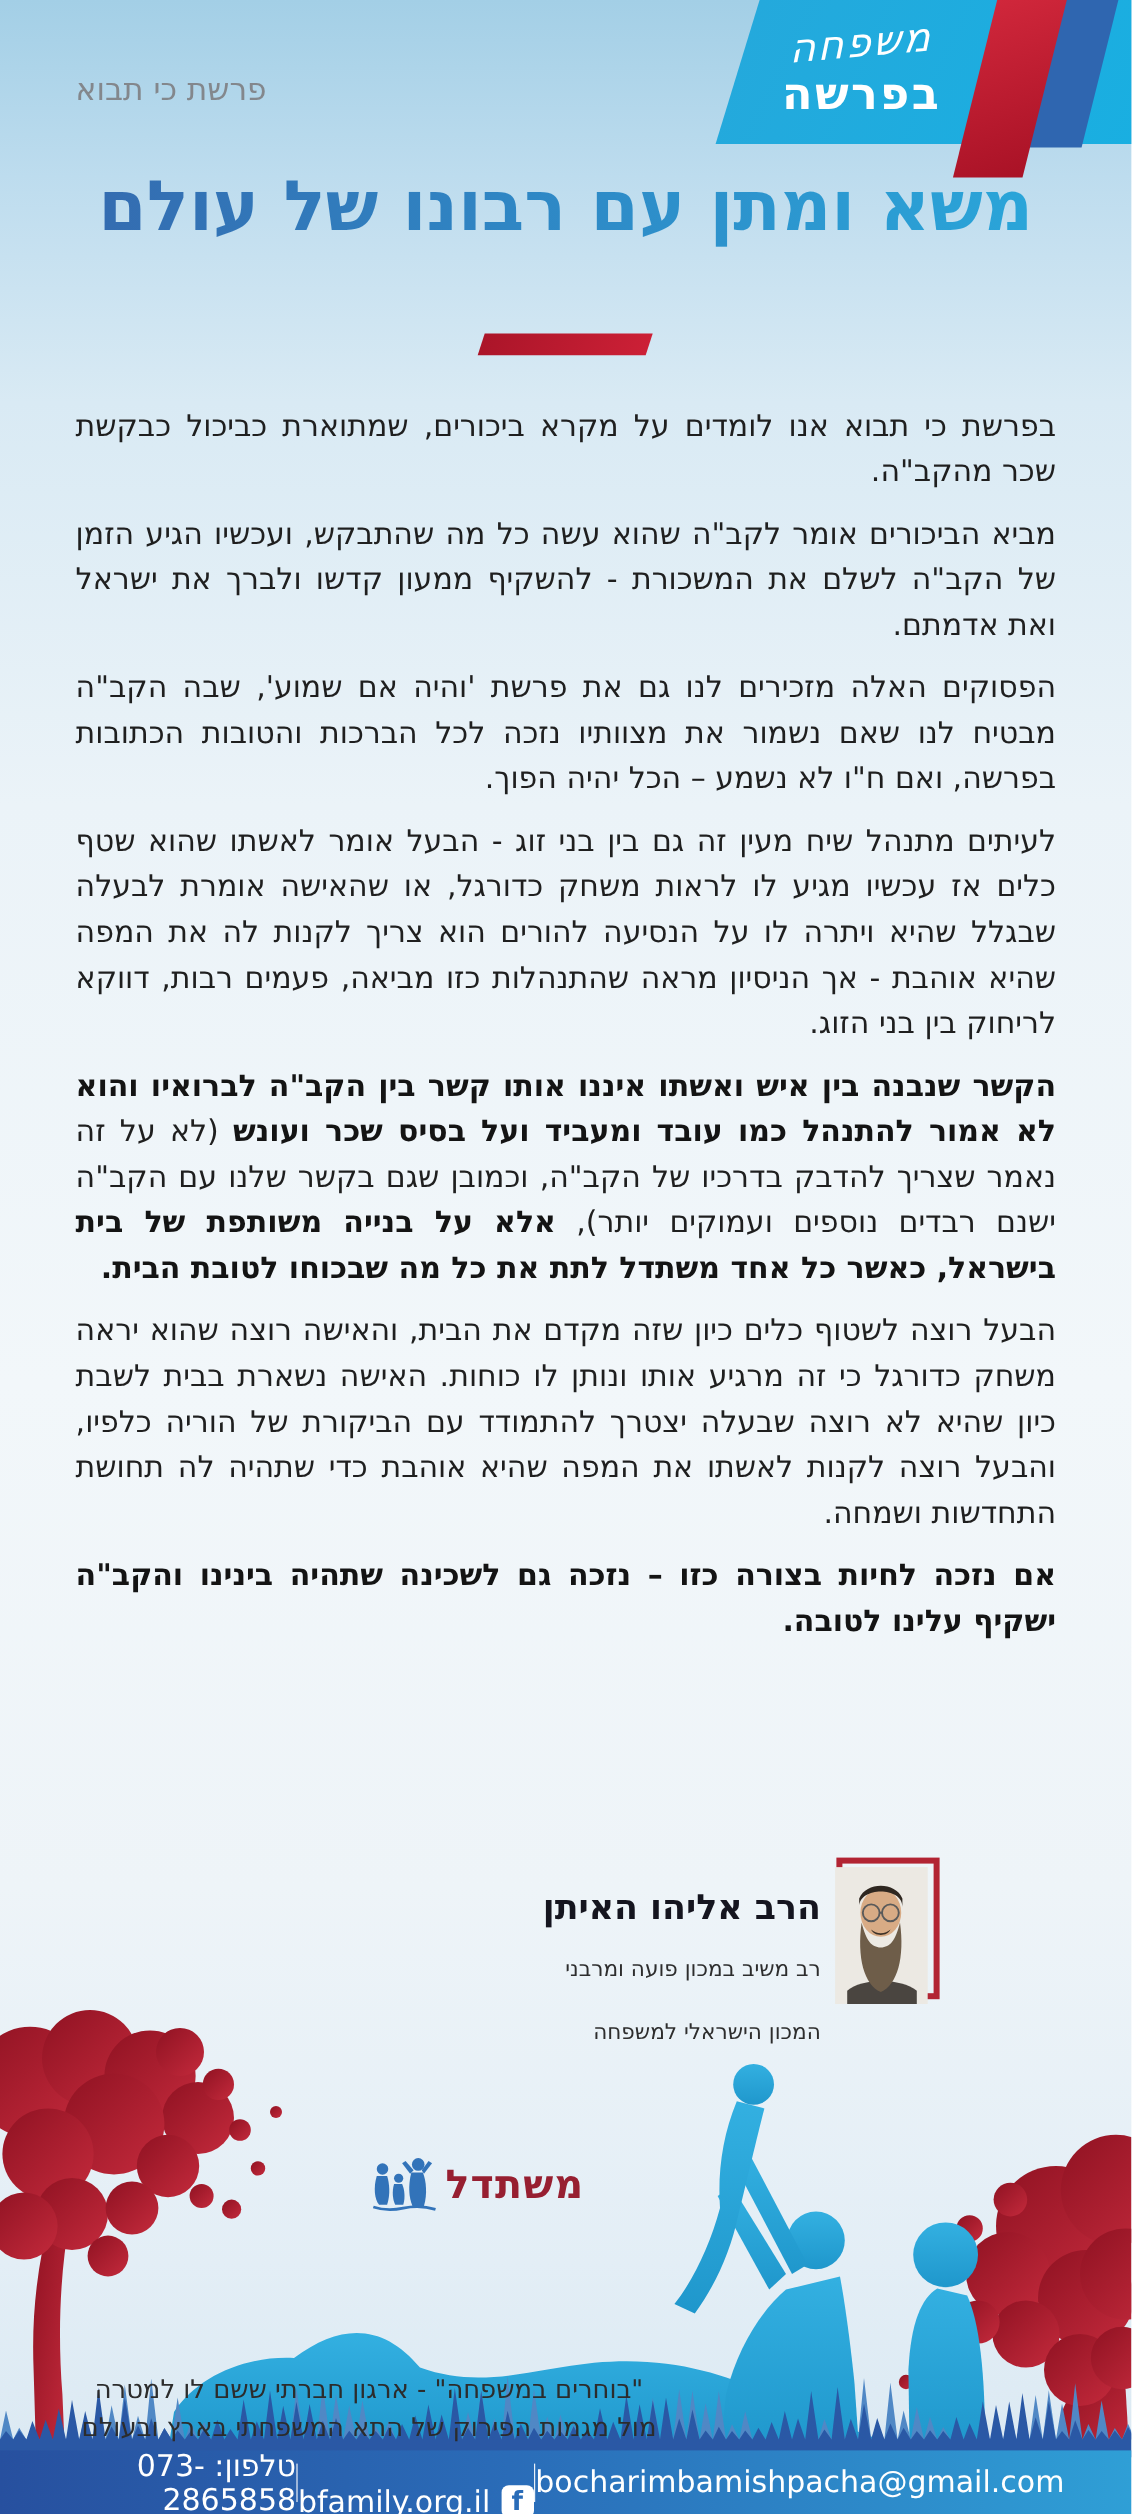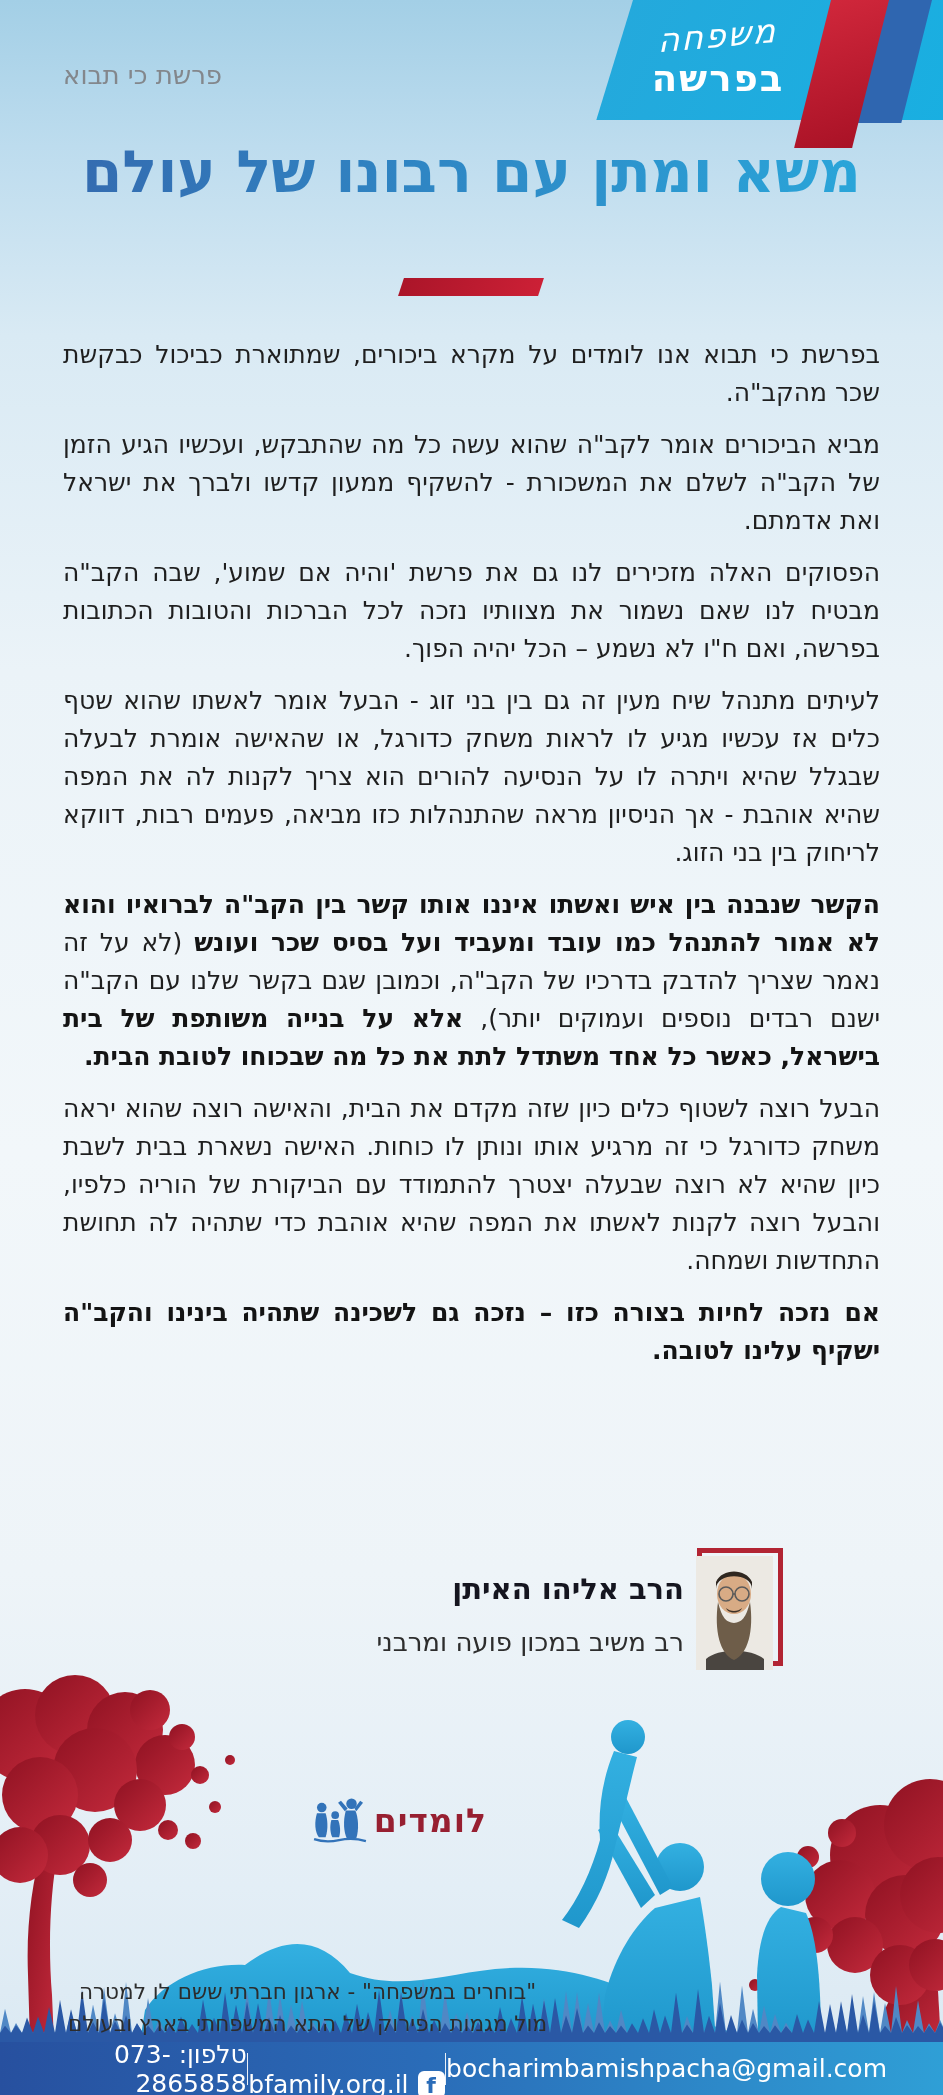--- a/index.html
+++ b/index.html
@@ -29,21 +29,21 @@
   
   .article{position:absolute;left:63px;top:336px;width:817px;direction:rtl;
     font-size:25px;line-height:38px;color:#1f1f1f;text-align:justify;}
   .article p{margin:0 0 14px 0;}
   .seg-b{font-weight:700;color:#141414;}
   
   .photo-frame{position:absolute;right:160px;top:1548px;width:86px;height:118px;border:5px solid #b22433;box-sizing:border-box;}
   .photo{position:absolute;right:170px;top:1556px;width:77px;height:114px;overflow:hidden;background:#ece9e3;}
   .author-text{position:absolute;right:259px;top:1572px;width:420px;text-align:right;direction:rtl;}
   .author-name{font-size:29px;font-weight:700;color:#15151f;margin-bottom:6px;}
-  .author-role{font-size:26px;color:#2d2d2d;line-height:32px;margin-top:20px;}
+  .author-role{font-size:18px;color:#2d2d2d;line-height:32px;margin-top:20px;}
   
   .org-logo{position:absolute;right:456px;top:1796px;direction:rtl;text-align:left;}
   .org-row1{display:flex;align-items:center;gap:6px;direction:rtl;justify-content:flex-start;}
   .org-w1{font-size:33px;font-weight:700;color:#971f31;letter-spacing:1px;}
   .org-w2{font-size:40px;font-weight:700;color:#2ba7d9;letter-spacing:1px;margin-top:-4px;}
   .org-about{position:absolute;left:55px;top:1886px;width:505px;direction:rtl;text-align:center;
     font-size:21.5px;line-height:32px;color:#2c2c2c;}
   
   .illus{position:absolute;left:0;top:1595px;width:943px;height:447px;}
   .grass{position:absolute;left:0;top:1978px;width:943px;height:70px;}
@@ -98,20 +98,21 @@
       <circle cx="30" cy="38" r="7" fill="none" stroke="#5a5a5a" stroke-width="1.6"></circle>
       <circle cx="46" cy="38" r="7" fill="none" stroke="#5a5a5a" stroke-width="1.6"></circle>
       <line x1="37" y1="38" x2="39" y2="38" stroke="#5a5a5a" stroke-width="1.6"></line>
       <path d="M22,46 C18,75 24,98 38,104 C52,98 58,75 54,46 C50,62 46,66 38,67 C30,66 26,62 22,46 Z" fill="#6e5d49"></path>
       <path d="M30,52 C34,56 42,56 46,52 C44,58 32,58 30,52 Z" fill="#3c3127"></path>
     </svg>
   </div>
   <div class="author-text">
     <div class="author-name">הרב אליהו האיתן</div>
     <div class="author-role">רב משיב במכון פועה ומרבני</div>
+    <div class="author-role">המכון הישראלי למשפחה</div>
   </div>
 
   <svg class="illus" viewBox="0 0 943 447">
     <defs>
       <linearGradient id="gblue" x1="0" y1="0" x2="0" y2="1">
         <stop offset="0" stop-color="#33b0e1"></stop>
           <stop offset="1" stop-color="#1f97cc"></stop>
       </linearGradient>
       <linearGradient id="gred" x1="0" y1="0" x2="1" y2="1">
         <stop offset="0" stop-color="#8f1222"></stop>
@@ -168,21 +169,21 @@
       <path d="M641,313 L598,235 L610,227 L655,300 Z"></path>
       <circle cx="628" cy="142" r="17"></circle>
       <path d="M614,156 C602,185 598,215 600,245 C592,275 578,305 562,325 L579,333 C597,308 609,280 615,252 C623,220 631,185 637,162 Z"></path>
       <circle cx="788" cy="284" r="27"></circle>
       <path d="M758,447 L757,380 C759,340 768,320 781,312 L806,318 C816,340 821,380 821,447 Z"></path>
     </g>
   </svg>
 
   <div class="org-logo z5">
     <div class="org-row1">
-      <span class="org-w1">לומדים</span>
+      <span class="org-w1">משתדל</span>
       <svg width="56" height="48" viewBox="0 0 58 50">
         <g fill="#3273b9">
           <circle cx="10" cy="12" r="5"></circle>
           <path d="M5,18 C2,28 3,38 7,43 L14,43 C17,34 16,24 14,18 Z"></path>
           <circle cx="24" cy="20" r="4"></circle>
           <path d="M20,25 C18,32 19,39 21,43 L28,43 C30,37 29,29 27,25 Z"></path>
           <circle cx="41" cy="8" r="5.5"></circle>
           <path d="M35,15 C32,27 33,37 36,44 L46,44 C49,34 48,22 45,15 Z"></path>
           <path d="M34,16 L27,7 L30,5 L37,13 Z"></path>
           <path d="M46,16 L53,7 L50,5 L44,13 Z"></path>

